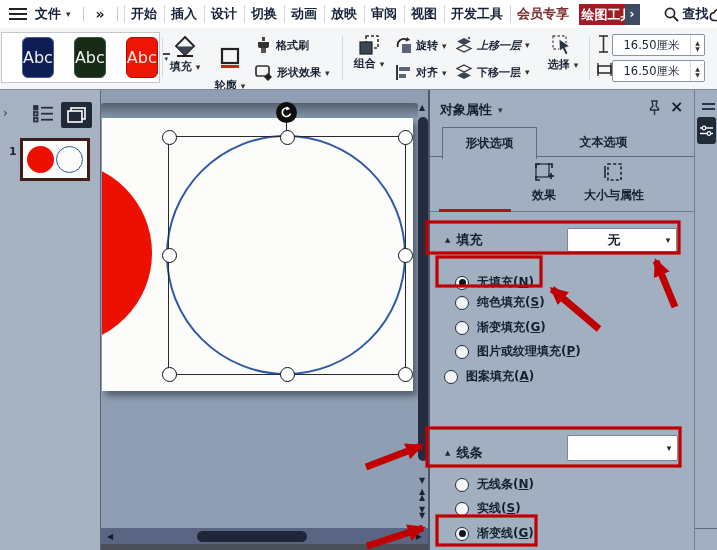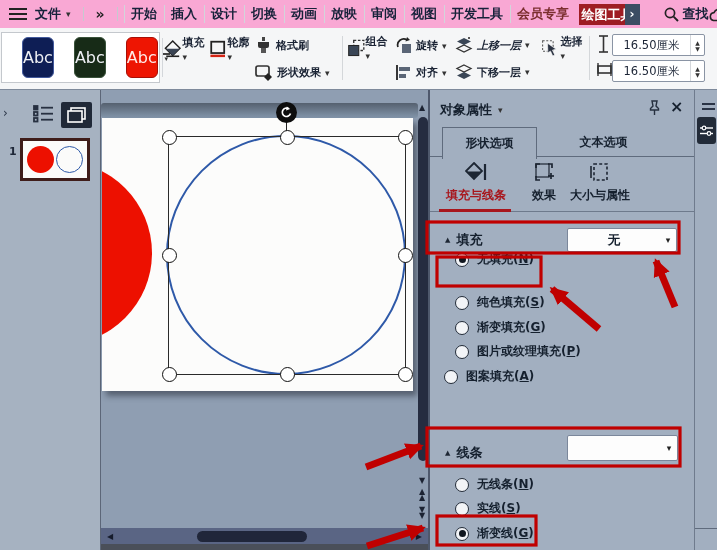--- a/index.html
+++ b/index.html
@@ -1,20 +1,20 @@
 <!DOCTYPE html>
 <html><head>
 <meta charset="utf-8">
 <style>
   html,body{margin:0;padding:0;}
   #app{position:relative;width:717px;height:550px;overflow:hidden;
        font-family:"DejaVu Sans","Liberation Sans",sans-serif;
        background:#8f9eb2;-webkit-font-smoothing:antialiased;}
   
-  #menubar{position:absolute;left:0;top:0;width:717px;height:28px;background:#f9a8d4;
+  #menubar{position:absolute;left:0;top:0;width:717px;height:28px;background:#ffffff;
            border-bottom:7px solid #0c4a6e;display:flex;align-items:center;
            font-size:13px;font-weight:bold;color:#17223a;white-space:nowrap;}
   .vsep{width:1px;height:14px;background:#c6cad0;margin:0 6px;flex:none;}
   #hamburger{margin:0 8px 0 9px;cursor:pointer;flex:none;}
   #file-menu{display:flex;align-items:center;gap:5px;margin-right:6px;cursor:pointer;}
   .dd-glyph{font-size:9px;color:#333;}
   #overflow-btn{padding:0 6px;font-size:14px;color:#222;cursor:pointer;}
   .mtab{padding:0 6.5px;border-left:1px solid #d2d5da;cursor:pointer;}
   .mtab:first-child{border-left:none;}
   .mtab.vip{color:#7b2e2e;}
@@ -32,21 +32,21 @@
            border:1px solid #c4c8cd;display:flex;align-items:center;}
   .swatch{width:36px;height:39px;margin-left:20px;border-radius:6px;display:flex;align-items:center;
           justify-content:center;color:#eef0f4;font-size:16px;cursor:pointer;}
   .sw1{background:#0e1e55;border:1px solid #42599c;}
   .sw2{background:#172b17;border:1px solid #39523a;}
   .sw3{background:#ee1502;border:1px solid #a80f06;color:#ffe9e6;}
   #gal-more{margin-left:4px;width:11px;height:39px;border-left:1px solid #d4d7db;display:flex;
             flex-direction:column;align-items:center;justify-content:center;cursor:pointer;}
   #gal-more .bar{width:7px;height:1.5px;background:#444;margin-bottom:2px;}
   #gal-more .ar{font-size:7px;color:#333;line-height:5px;}
-  .tbtn{position:absolute;display:flex;flex-direction:row;align-items:center;cursor:pointer;}
+  .tbtn{position:absolute;display:flex;flex-direction:column;align-items:center;cursor:pointer;}
   .tbtn .lbl,.trow .lbl{font-weight:bold;}
   .trow{position:absolute;display:flex;align-items:center;gap:4px;cursor:pointer;font-weight:bold;}
   .tb-sep{position:absolute;top:8px;width:1px;height:44px;background:#d4d7da;}
   .spin{position:absolute;width:91px;height:20px;background:#fff;border:1px solid #8a94a4;
         border-radius:2px;display:flex;align-items:center;}
   .spin .val{flex:1;text-align:center;font-weight:normal;font-size:11.5px;}
   .spin .ud{width:13px;height:100%;border-left:1px solid #d4d7db;display:flex;flex-direction:column;
             align-items:center;justify-content:center;gap:1px;cursor:pointer;}
   .spin .ud span{font-size:6px;line-height:5px;color:#333;}
   
@@ -199,21 +199,21 @@
   </div>
 
   <div class="tbtn" style="left:163px;top:7px;width:44px;">
     <svg width="24" height="24" viewBox="0 0 24 24">
           <path d="M12 2 L21 11 L12 20 L3 11 z" fill="none" stroke="#222" stroke-width="1.8"></path>
           <path d="M3.6 11.6 L20.4 11.6 L12 20 z" fill="#3a4454"></path>
           <path d="M4 21 h16" stroke="#222" stroke-width="2"></path>
         </svg>
     <span class="lbl"><span>填充</span> <span class="dd-glyph">▾</span></span>
   </div>
-  <div class="tbtn" style="left:208px;top:7px;width:44px;">
+  <div class="tbtn" style="left:208px;top:18px;width:44px;gap:8px;">
     <svg width="24" height="24" viewBox="0 0 24 24">
           <rect x="4" y="3" width="16" height="14" fill="none" stroke="#222" stroke-width="2.2"></rect>
           <rect x="3" y="19" width="18" height="3" fill="#d42313"></rect>
         </svg>
     <span class="lbl"><span>轮廓</span> <span class="dd-glyph">▾</span></span>
   </div>
   <div class="trow" style="left:255px;top:9px;text-align:center;">
     <svg width="17" height="17" viewBox="0 0 17 17">
           <rect x="7" y="0" width="3" height="4" fill="#444"></rect>
           <path d="M3 5 h11 v4 a2 2 0 0 1 -2 2 h-7 a2 2 0 0 1 -2 -2 z" fill="#333"></path>
@@ -387,56 +387,48 @@
     <svg id="pp-pin" width="13" height="15" viewBox="0 0 13 15">
           <path d="M4 1 h5 l-1 5 2.5 2.5 v1.5 h-8 v-1.5 L5 6 z" fill="none" stroke="#26303f" stroke-width="1.4"></path>
           <line x1="6.5" y1="10" x2="6.5" y2="15" stroke="#26303f" stroke-width="1.4"></line>
         </svg>
     <span id="pp-close">×</span>
 
     <div id="pp-tabline"></div>
     <div class="pp-tab" id="tab-shape">形状选项</div>
     <div class="pp-tab" id="tab-text">文本选项</div>
 
-    <div class="subtab active" style="left:8px;width:76px;">
-      <svg width="22" height="20" viewBox="0 0 22 20">
-            <path d="M9 1 L17 9 L9 17 L1 9 z" fill="none" stroke="#1d2633" stroke-width="1.8"></path>
-            <path d="M2 9.5 L16 9.5 L9 16.5 z" fill="#1d2633"></path>
-            <line x1="20" y1="2" x2="20" y2="18" stroke="#1d2633" stroke-width="2.2"></line>
-          </svg>
-      <span>填充与线条</span>
-    </div>
     <div class="subtab" style="left:96px;width:36px;">
       <svg width="20" height="20" viewBox="0 0 20 20">
             <path d="M2 6 v-4 h4 M14 2 h4 v4 M2 14 v4 h4" fill="none" stroke="#1d2633" stroke-width="1.7"></path>
             <rect x="2" y="2" width="13" height="13" fill="none" stroke="#1d2633" stroke-width="1.2"></rect>
             <line x1="14" y1="14" x2="20" y2="14" stroke="#1d2633" stroke-width="1.7"></line>
             <line x1="17" y1="11" x2="17" y2="17" stroke="#1d2633" stroke-width="1.7"></line>
           </svg>
       <span>效果</span>
     </div>
-    <div class="subtab" style="left:138px;width:64px;justify-content:flex-end;">
+    <div class="subtab" style="left:152px;width:64px;justify-content:flex-end;">
       <svg width="20" height="20" viewBox="0 0 20 20">
             <rect x="4" y="2" width="13" height="16" fill="none" stroke="#1d2633" stroke-width="1.6" stroke-dasharray="3 2.2"></rect>
             <line x1="1" y1="4" x2="1" y2="16" stroke="#1d2633" stroke-width="1.6"></line>
           </svg>
       <span>大小与属性</span>
     </div>
     <div id="st-line"></div>
     <div id="st-underline"></div>
 
     <div class="sec-head" style="left:15px;top:141px;">
       <span class="tri">▲</span>
       <span>填充</span>
     </div>
     <div class="dd" style="left:137px;top:138px;width:108px;height:22px;">
       <span class="dv">无</span>
       <span class="da">▾</span>
     </div>
-    <div class="radio" style="left:25px;top:161px;">
+    <div class="radio" style="left:25px;top:184px;">
       <span class="rb sel"></span>
       <span>无填充(<span class="u">N</span>)</span>
     </div>
     <div class="radio" style="left:25px;top:204px;">
       <span class="rb"></span>
       <span>纯色填充(<span class="u">S</span>)</span>
     </div>
     <div class="radio" style="left:25px;top:229px;">
       <span class="rb"></span>
       <span>渐变填充(<span class="u">G</span>)</span>

